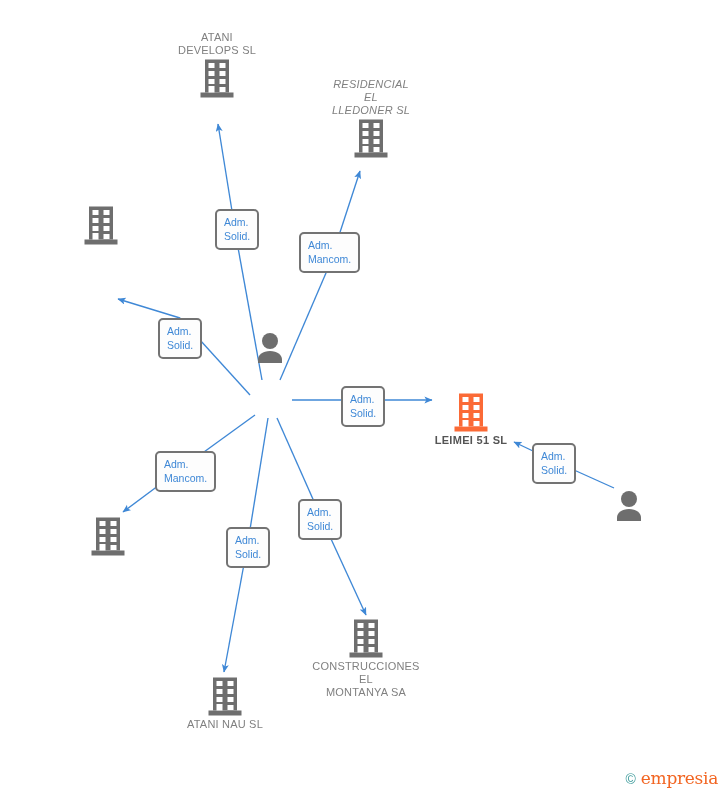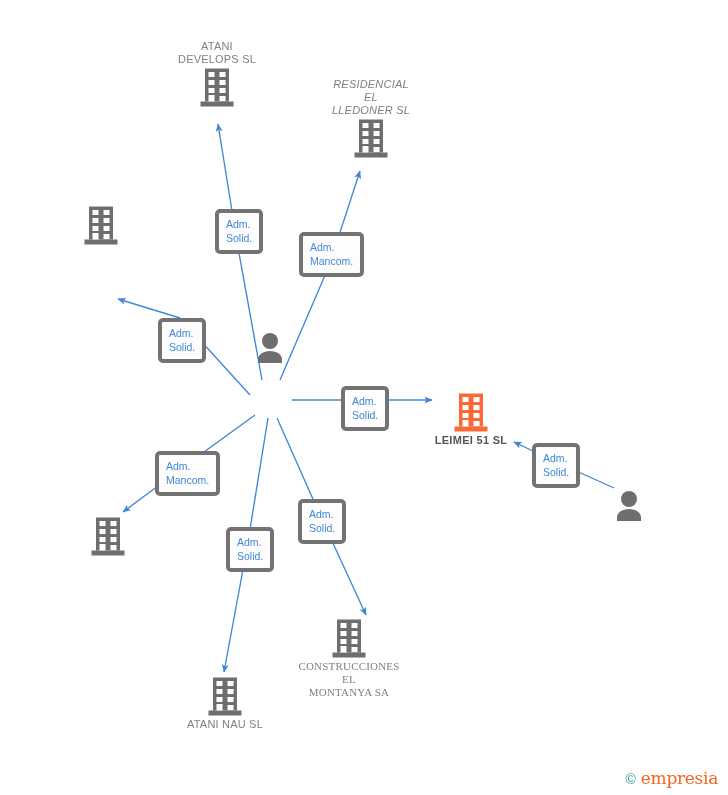--- a/index.html
+++ b/index.html
@@ -54,21 +54,21 @@
     letter-spacing: 0.3px;
   }
   .node.person .node-label {
     font-size: 11.5px;
     line-height: 14px;
   }
   .badge {
     position: absolute;
     box-sizing: border-box;
     background: #fdfdfd;
-    border: 4px solid #737373;
+    border: 2px solid #737373;
     border-radius: 5px;
     color: #3f88d6;
     font-size: 10.5px;
     line-height: 14px;
     padding: 4px 7px 5px 7px;
     text-align: left;
     white-space: pre-line;
     z-index: 4;
   }
   #watermark {
@@ -118,21 +118,21 @@
         <line x1="268" y1="418" x2="247" y2="548"></line>
         <line x1="247" y1="548" x2="224" y2="672" marker-end="url(#arrowhead)"></line>
         <line x1="277" y1="418" x2="320" y2="515"></line>
         <line x1="320" y1="515" x2="366" y2="615" marker-end="url(#arrowhead)"></line>
         <line x1="614" y1="488" x2="554" y2="461"></line>
         <line x1="554" y1="461" x2="514" y2="442" marker-end="url(#arrowhead)"></line>
       </g>
   </svg>
 
   <div id="nodes-layer">
-      <div class="node label-above" style="left: 217px; top: 40px;">
+      <div class="node label-above" style="left: 217px; top: 31px;">
         <span class="node-label">ATANI
 DEVELOPS SL</span>
         <span class="icon-wrap"><svg width="34" height="40" viewBox="0 0 34 40" aria-hidden="true">
             <rect x="5" y="0.5" width="24" height="33" fill="#6e6e6e"></rect>
             <rect x="0.5" y="33.5" width="33" height="5" fill="#6e6e6e"></rect>
             <rect x="8.5" y="4" width="6" height="5" fill="#ffffff"></rect>
             <rect x="19.5" y="4" width="6" height="5" fill="#ffffff"></rect>
             <rect x="8.5" y="12" width="6" height="5" fill="#ffffff"></rect>
             <rect x="19.5" y="12" width="6" height="5" fill="#ffffff"></rect>
             <rect x="8.5" y="20" width="6" height="5" fill="#ffffff"></rect>
@@ -221,21 +221,21 @@
             <rect x="19.5" y="4" width="6" height="5" fill="#ffffff"></rect>
             <rect x="8.5" y="12" width="6" height="5" fill="#ffffff"></rect>
             <rect x="19.5" y="12" width="6" height="5" fill="#ffffff"></rect>
             <rect x="8.5" y="20" width="6" height="5" fill="#ffffff"></rect>
             <rect x="19.5" y="20" width="6" height="5" fill="#ffffff"></rect>
             <rect x="19.5" y="28" width="6" height="5" fill="#ffffff"></rect>
             <rect x="8.5" y="27" width="6" height="6.5" fill="#ffffff"></rect>
           </svg></span>
         <span class="node-label">ATANI NAU  SL</span>
       </div>
-      <div class="node" style="left: 349px; top: 619px; font-family: Liberation Serif, serif;">
+      <div class="node" style="left: 366px; top: 619px;">
         <span class="icon-wrap"><svg width="34" height="40" viewBox="0 0 34 40" aria-hidden="true">
             <rect x="5" y="0.5" width="24" height="33" fill="#6e6e6e"></rect>
             <rect x="0.5" y="33.5" width="33" height="5" fill="#6e6e6e"></rect>
             <rect x="8.5" y="4" width="6" height="5" fill="#ffffff"></rect>
             <rect x="19.5" y="4" width="6" height="5" fill="#ffffff"></rect>
             <rect x="8.5" y="12" width="6" height="5" fill="#ffffff"></rect>
             <rect x="19.5" y="12" width="6" height="5" fill="#ffffff"></rect>
             <rect x="8.5" y="20" width="6" height="5" fill="#ffffff"></rect>
             <rect x="19.5" y="20" width="6" height="5" fill="#ffffff"></rect>
             <rect x="19.5" y="28" width="6" height="5" fill="#ffffff"></rect>

